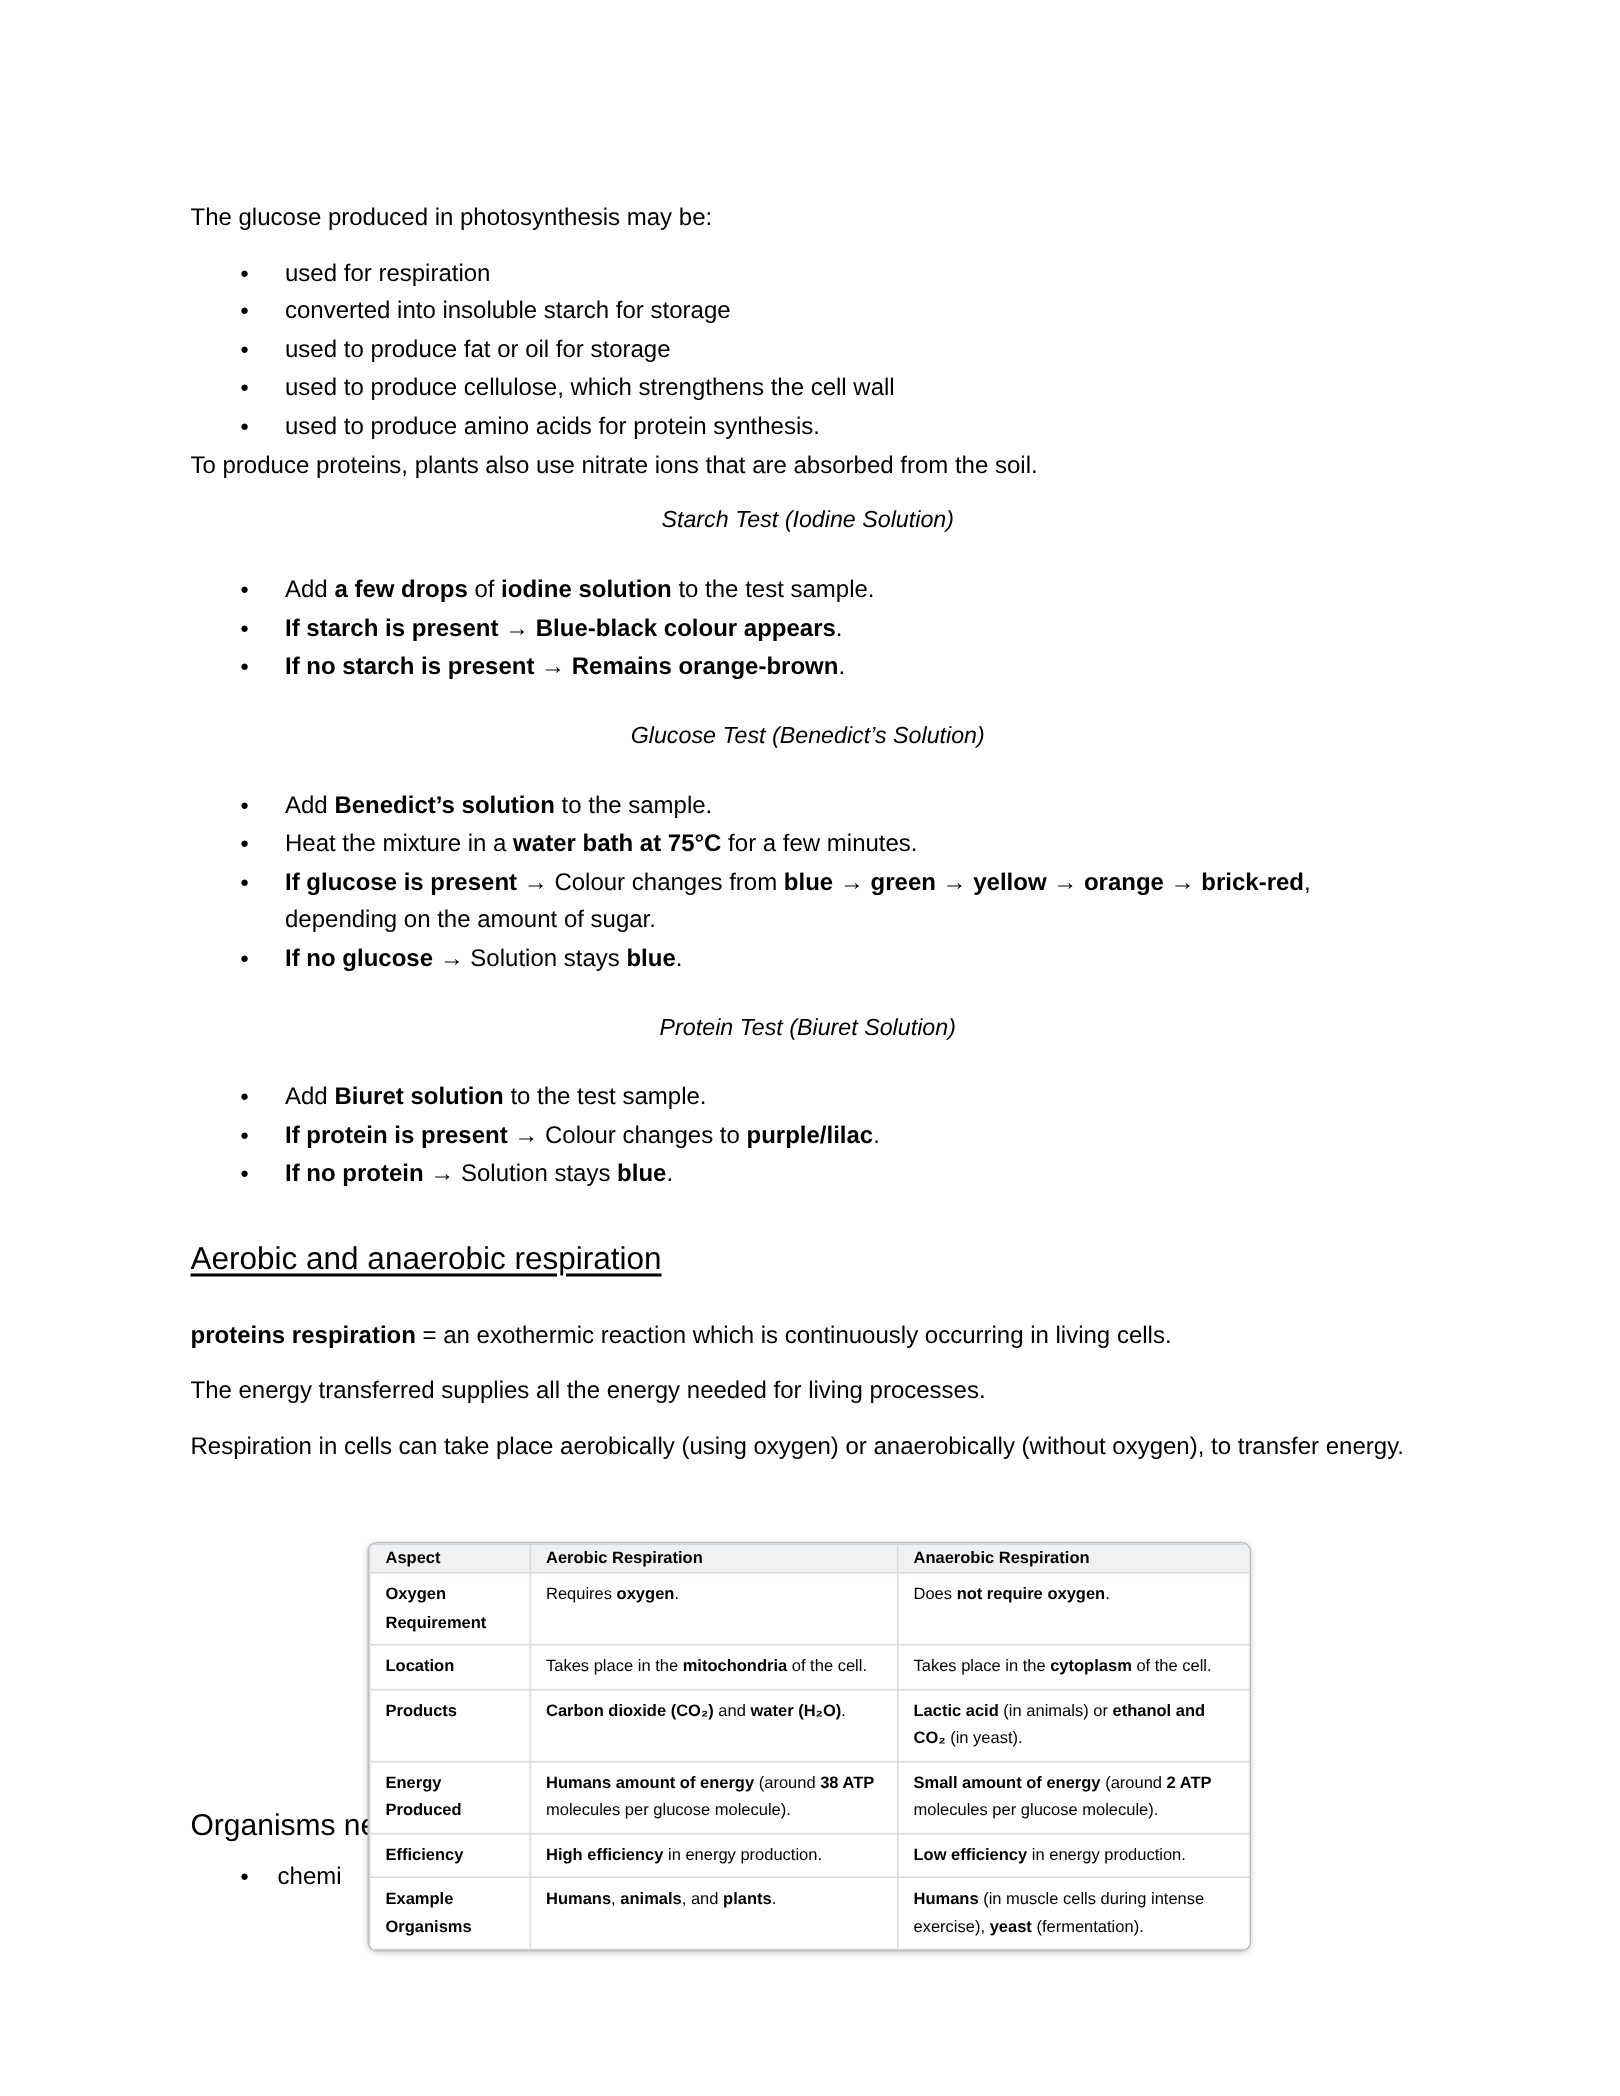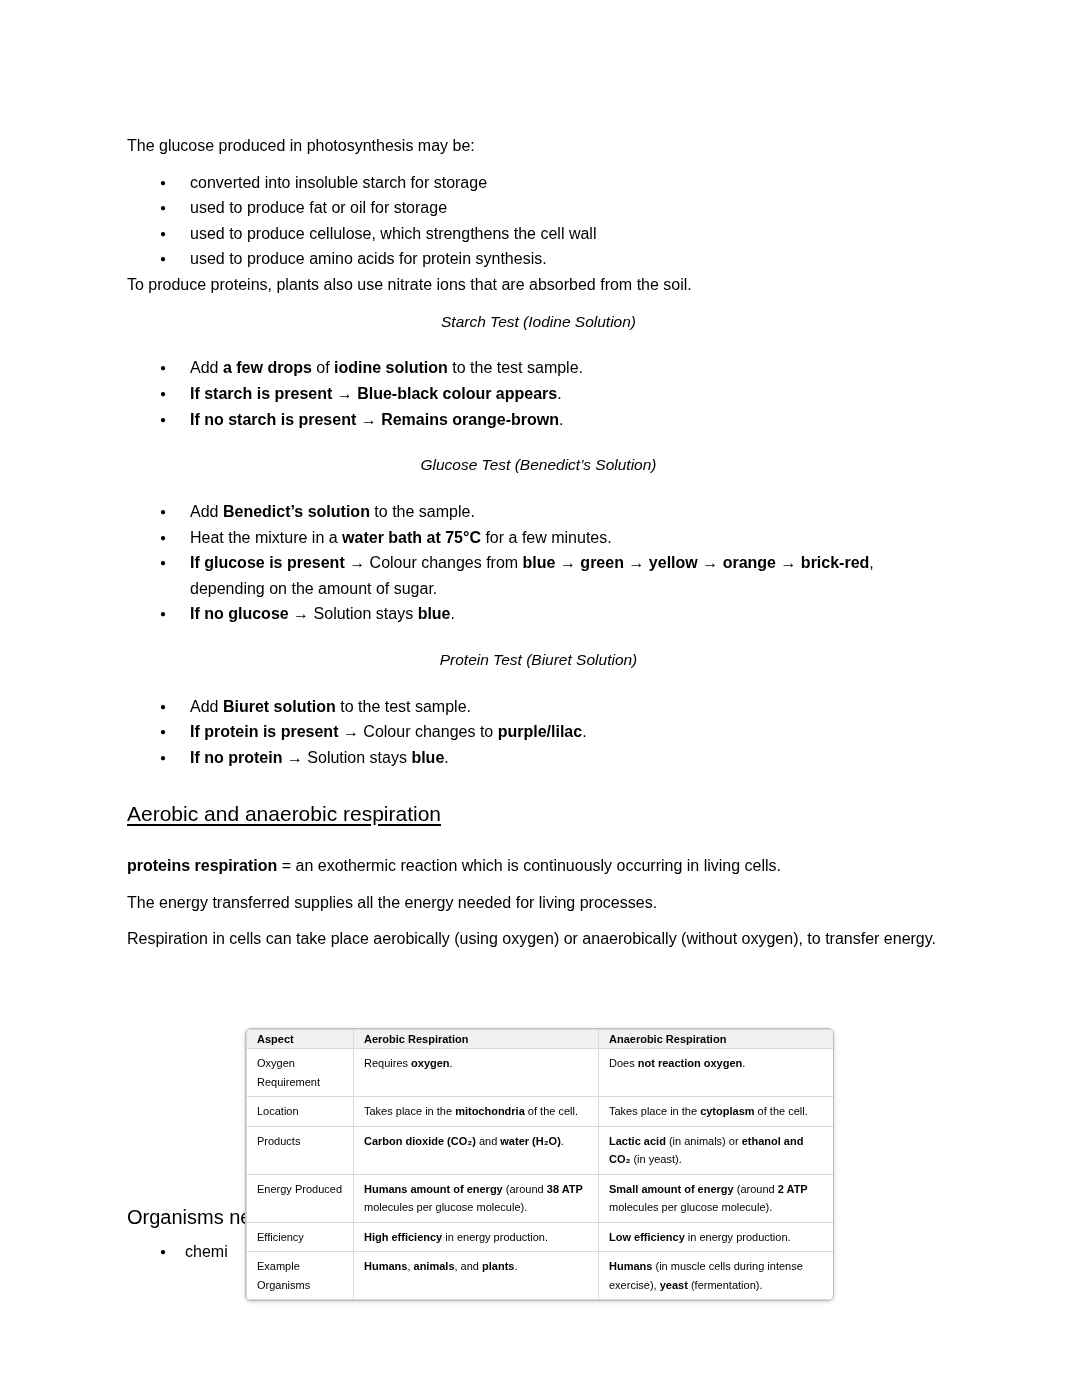--- a/index.html
+++ b/index.html
@@ -101,31 +101,32 @@
     border: 1px solid #d9d9d9;
     text-align: left;
     vertical-align: top;
     padding: 5px 10px;
   }
   .table-card thead th {
     background: #f0f1f2;
     font-weight: 700;
     padding: 0 10px;
   }
-  .table-card td.aspect { font-weight: 400; }
+  .table-card td.aspect { font-weight: 700; }
 </style>
 </head>
 <body>
 
 <div class="page">
   <div class="content">
 
     <p class="intro">The glucose produced in photosynthesis may be:</p>
 
     <ul class="doc-list">
+        <li>used for respiration</li>
         <li>converted into insoluble starch for storage</li>
         <li>used to produce fat or oil for storage</li>
         <li>used to produce cellulose, which strengthens the cell wall</li>
         <li>used to produce amino acids for protein synthesis.</li>
       </ul>
 
     <p class="note">To produce proteins, plants also use nitrate ions that are absorbed from the soil.</p>
 
     <h3 class="sub-heading">Starch Test (Iodine Solution)</h3>
     <ul class="doc-list test-list">
@@ -175,21 +176,21 @@
         <tr>
           <th>Aspect</th>
           <th>Aerobic Respiration</th>
           <th>Anaerobic Respiration</th>
         </tr>
       </thead>
       <tbody>
           <tr>
             <td class="aspect">Oxygen Requirement</td>
             <td>Requires <b>oxygen</b>.</td>
-            <td>Does <b>not reaction oxygen</b>.</td>
+            <td>Does <b>not require oxygen</b>.</td>
           </tr>
           <tr>
             <td class="aspect">Location</td>
             <td>Takes place in the <b>mitochondria</b> of the cell.</td>
             <td>Takes place in the <b>cytoplasm</b> of the cell.</td>
           </tr>
           <tr>
             <td class="aspect">Products</td>
             <td><b>Carbon dioxide (CO₂)</b> and <b>water (H₂O)</b>.</td>
             <td><b>Lactic acid</b> (in animals) or <b>ethanol and CO₂</b> (in yeast).</td>

